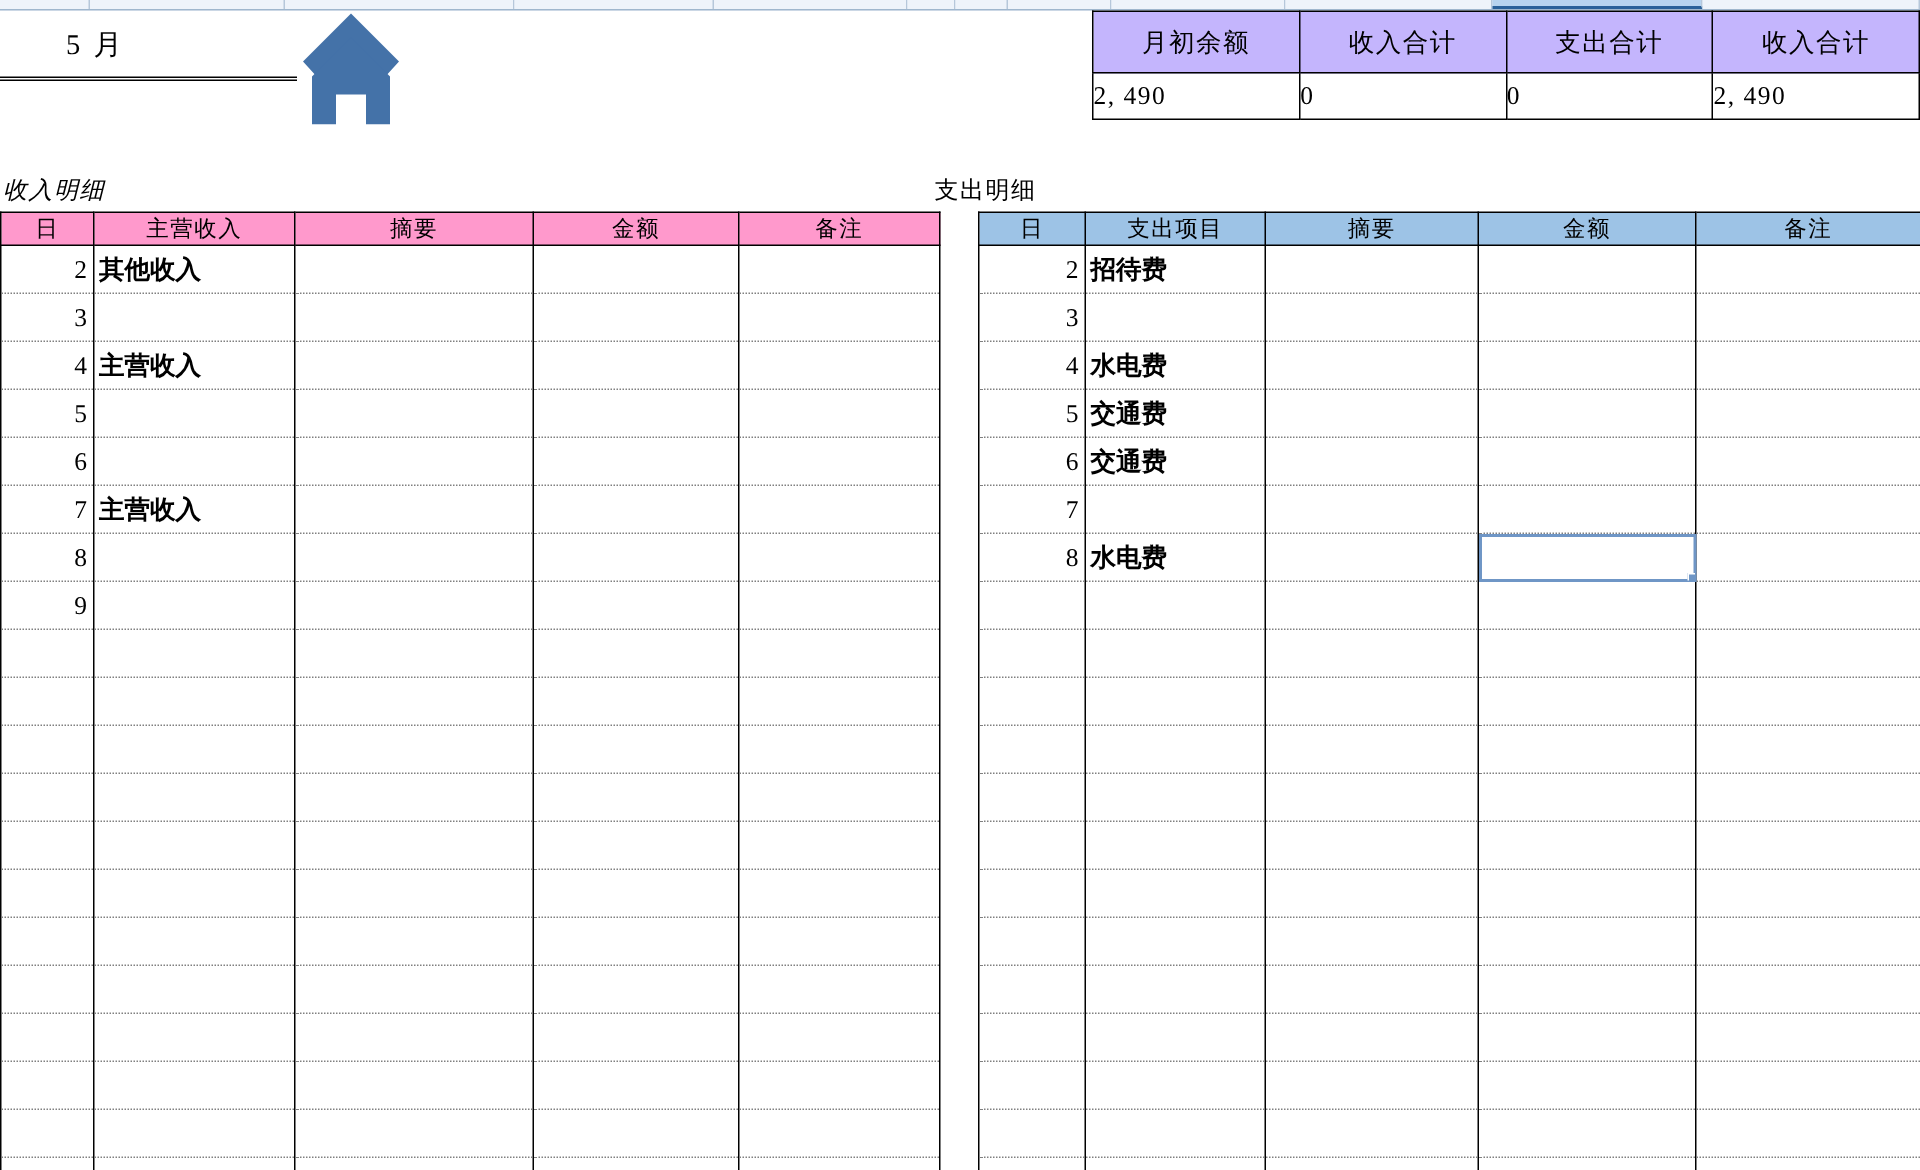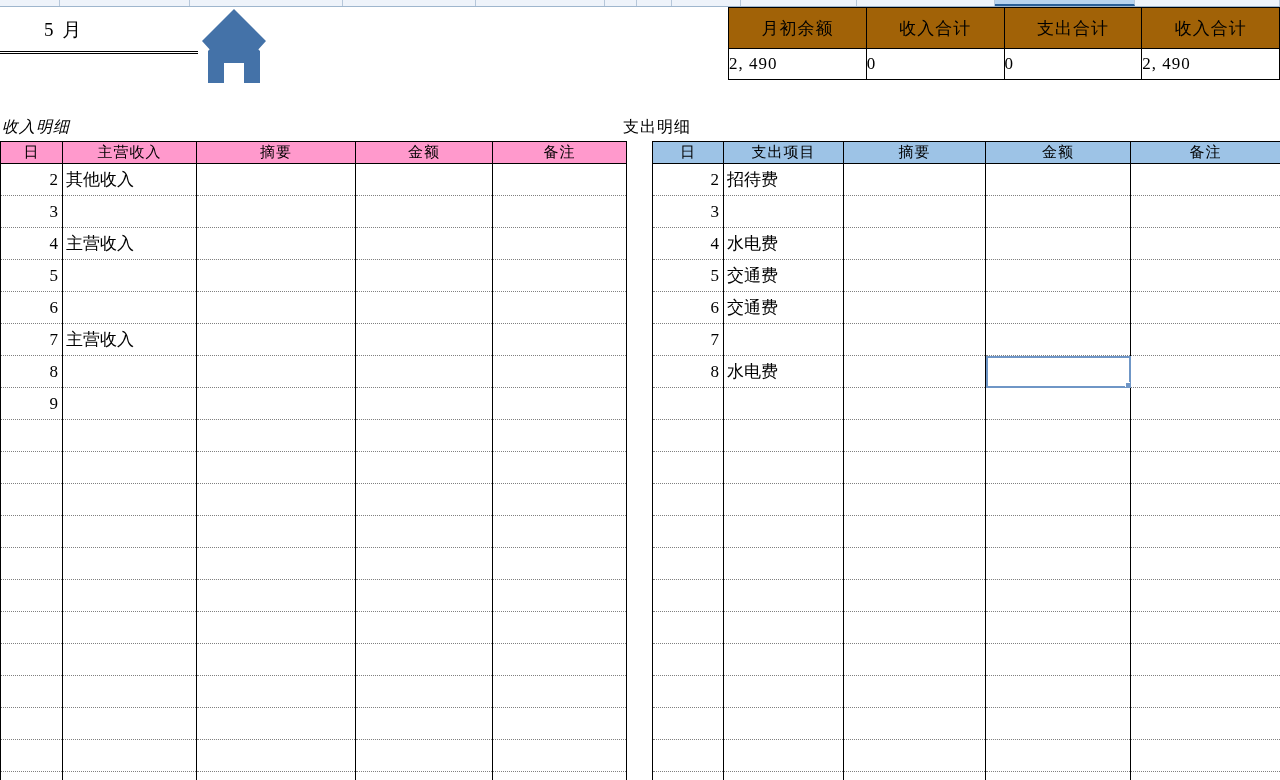--- a/index.html
+++ b/index.html
@@ -38,21 +38,21 @@
   .summary {
     position: absolute; left: 728px; top: 7px;
     width: 552px; border-collapse: collapse;
     table-layout: fixed;
   }
   .summary th, .summary td {
     border: 1px solid #000; height: 41px;
     font-size: 17px; font-weight: normal;
     font-family: "Liberation Serif", "DejaVu Serif", serif;
   }
-  .summary th { background: #a16207; text-align: center; letter-spacing: 1px; }
+  .summary th { background: #c4b5fd; text-align: center; letter-spacing: 1px; }
   .summary td { padding-right: 7px; height: 31px;
                 font-family: "Liberation Serif", "DejaVu Serif", serif; letter-spacing:1px; }
 
   
   .caption {
     position: absolute; font-size: 16px; color: #000;
     font-family: "Liberation Serif", "DejaVu Serif", serif;
     letter-spacing: 1px; white-space: nowrap;
   }
   #cap-income  { left: 2px;   top: 117px; font-style: italic; }
@@ -76,21 +76,21 @@
 
   .detail td {
     height: 32px; font-size: 17px;
     border-left: 1px solid #000; border-right: 1px solid #000;
     border-top: 1px dotted #808080; border-bottom: 1px dotted #808080;
     padding: 0 3px; overflow: hidden; white-space: nowrap;
   }
   .detail tr.r-first td { border-top: 1px solid #000; }
   .c-day  { text-align: right; padding-right: 4px;
             font-family: "Liberation Serif","DejaVu Serif",serif; letter-spacing:1px; }
-  .c-item { text-align: left; font-weight: normal;
+  .c-item { text-align: left; font-weight: bold;
             font-family: "DejaVu Sans", sans-serif; font-size: 16px; }
   .c-memo, .c-amt, .c-note { }
 
   
   td.active-cell {
     outline: 2px solid #6f96c6; outline-offset: -2px; position: relative;
   }
   td.active-cell::after {
     content: ""; position: absolute; right: -3px; bottom: -3px;
     width: 6px; height: 6px; background: #6f96c6; border: 1px solid #fff;

